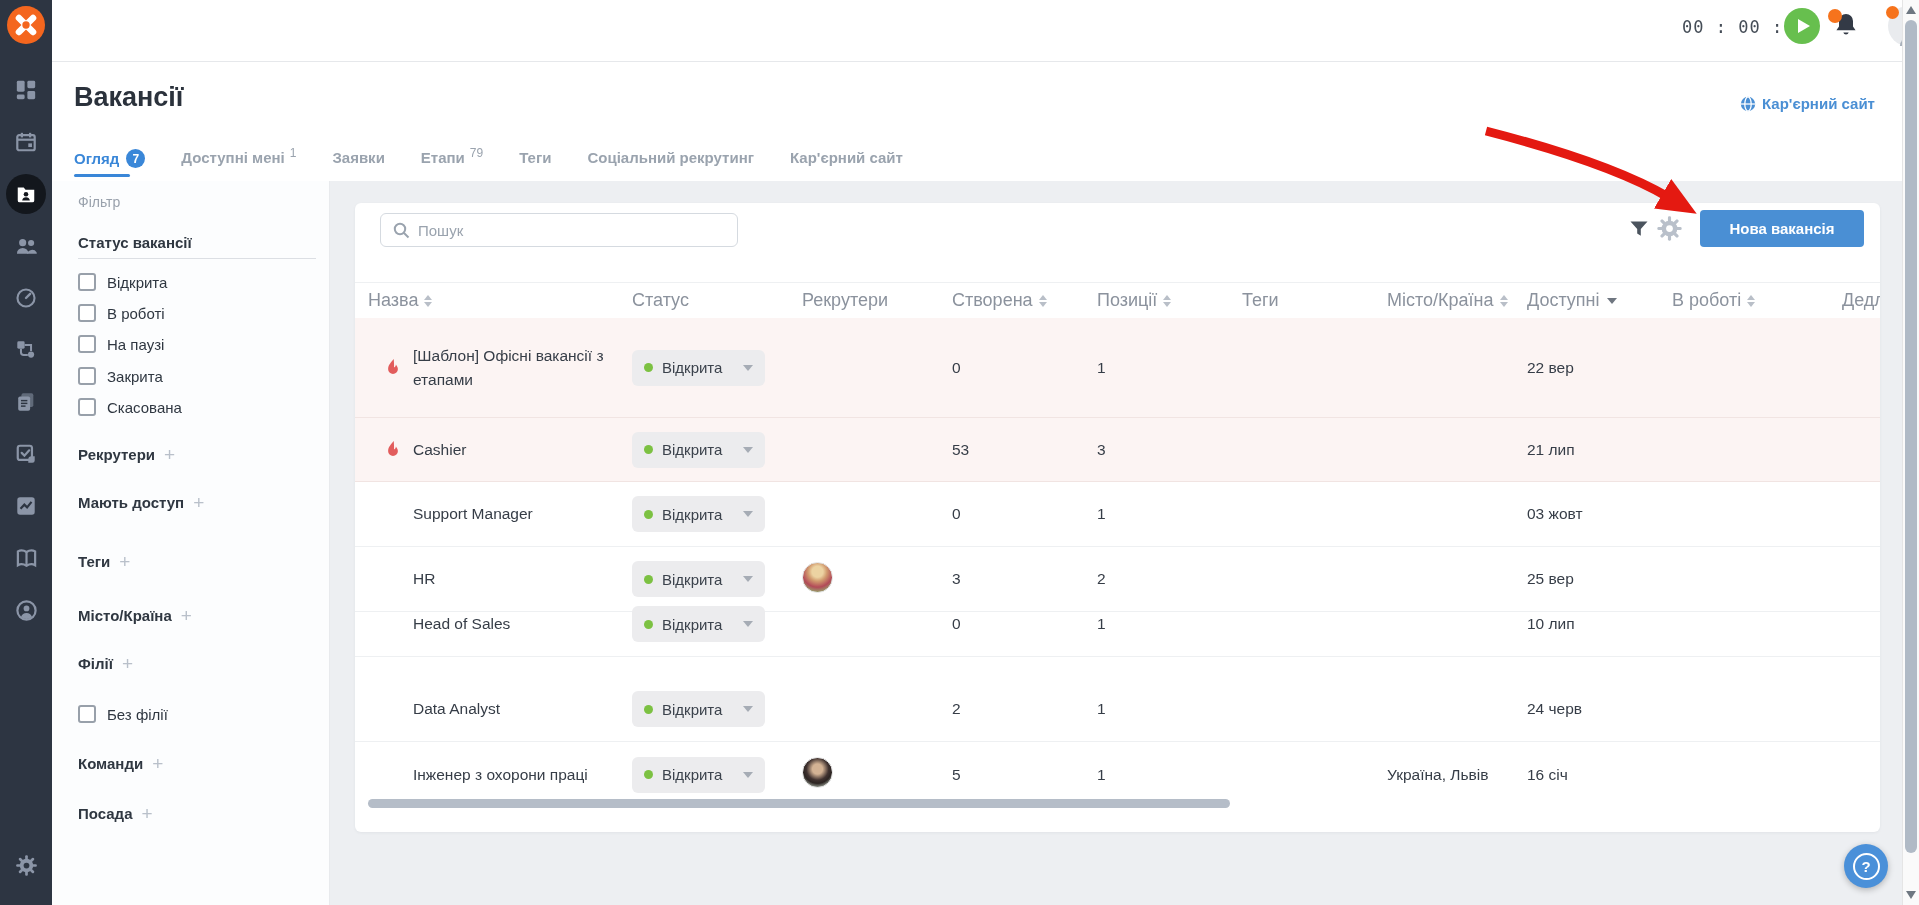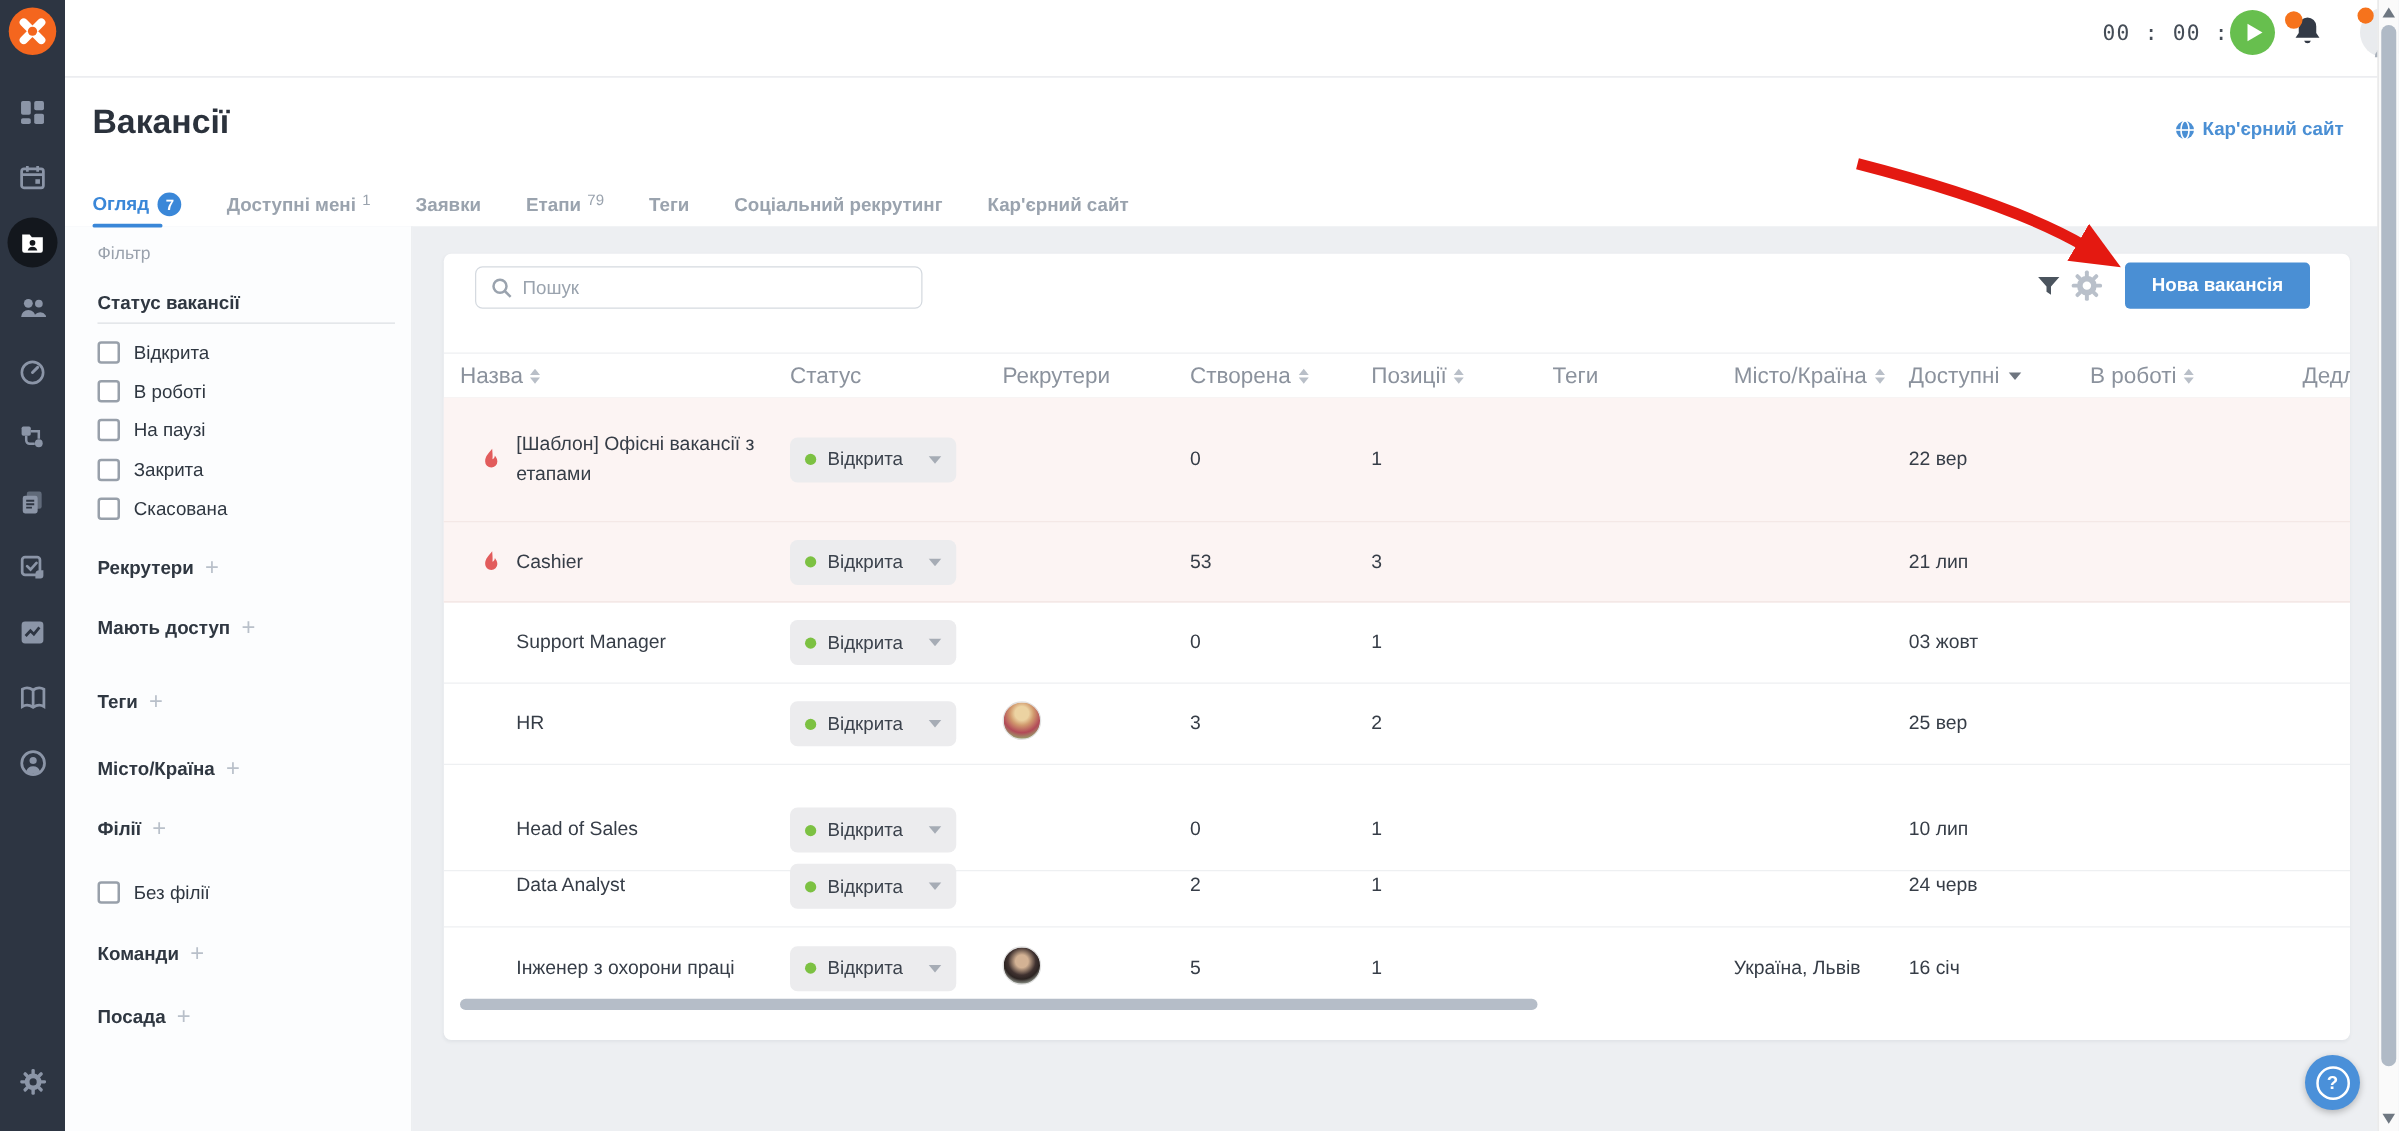--- a/index.html
+++ b/index.html
@@ -20,21 +20,21 @@
   .play-tri{width:0;height:0;border-left:12px solid #fff;border-top:7px solid transparent;border-bottom:7px solid transparent;margin-left:4px}
   .bell-wrap{position:absolute;left:1780px;top:11px;width:30px;height:30px;cursor:pointer}
   .bell-badge{position:absolute;left:-4px;top:-2px;width:14px;height:14px;border-radius:50%;background:#f6731c}
   .tb-avatar{position:absolute;left:1836px;top:6px;width:40px;height:40px;border-radius:50%;background:#e9ebee;display:flex;align-items:flex-end;justify-content:center;cursor:pointer}
   .tb-avatar .dot{position:absolute;left:-2px;top:0;width:13px;height:13px;border-radius:50%;background:#f6731c}
 
   
   .header-band{position:absolute;left:52px;top:62px;width:1850px;height:119px;background:#fff;z-index:2}
   .page-title{position:absolute;left:74px;top:82px;font-size:27px;color:#2b323c;z-index:3}
   .career-link{position:absolute;left:1740px;top:95px;display:flex;align-items:center;gap:6px;color:#4a8fd4;font-weight:bold;font-size:15px;cursor:pointer;z-index:3}
-  .tabs{position:absolute;left:74px;top:149px;display:flex;gap:36px;align-items:flex-end;height:24px;z-index:3}
+  .tabs{position:absolute;left:74px;top:149px;display:flex;gap:36px;align-items:flex-start;height:24px;z-index:3}
   .tab{font-size:15px;font-weight:bold;color:#9aa3ae;cursor:pointer;position:relative;display:flex;align-items:center;white-space:nowrap}
   .tab .count{font-size:12px;font-weight:normal;color:#9aa3ae;margin-left:5px;position:relative;top:-5px}
   .tab.active{color:#3a87d8}
   .tab.active::after{content:"";position:absolute;left:0;width:56px;height:3px;background:#3a87d8;bottom:-9px;border-radius:2px}
   .tab-badge{display:inline-flex;align-items:center;justify-content:center;width:19px;height:19px;border-radius:50%;background:#3a87d8;color:#fff;font-size:12px;font-weight:bold;margin-left:7px}
 
   
   .filter-panel{position:absolute;left:52px;top:181px;width:278px;height:724px;background:#fcfdfe;border-right:1px solid #e8eaed;z-index:2}
   .fp-abs{position:absolute;left:26px}
   .f-title{font-size:14px;color:#99a1ac}
@@ -47,21 +47,21 @@
   .f-plus{color:#b9c0ca;font-size:19px;font-weight:normal;cursor:pointer;line-height:14px}
 
   
   .card{position:absolute;left:355px;top:203px;width:1525px;height:629px;background:#fff;border-radius:6px;box-shadow:0 1px 3px rgba(40,50,60,.06);z-index:2}
   .search-box{position:absolute;left:25px;top:10px;width:358px;height:34px;border:1px solid #d5dae0;border-radius:6px;background:#fff;display:flex;align-items:center}
   .search-box svg{margin-left:12px}
   .search-box input{border:none;outline:none;flex:1;margin-left:8px;font-size:15px;font-family:"Liberation Sans",sans-serif;color:#ef4444;background:transparent}
   .search-box input::placeholder{color:#9aa3ae}
   .tb-funnel{position:absolute;left:1272px;top:14px;width:24px;height:24px;cursor:pointer}
   .tb-gear{position:absolute;left:1301px;top:12px;width:27px;height:27px;cursor:pointer}
-  .new-vacancy{position:absolute;left:1345px;top:7px;width:148px;height:37px;background:#4a8fd4;border-radius:4px;color:#fff;font-weight:bold;font-size:15px;display:flex;align-items:center;justify-content:center;cursor:pointer;border:none;font-family:"Liberation Sans",sans-serif}
+  .new-vacancy{position:absolute;left:1345px;top:7px;width:164px;height:37px;background:#4a8fd4;border-radius:4px;color:#fff;font-weight:bold;font-size:15px;display:flex;align-items:center;justify-content:center;cursor:pointer;border:none;font-family:"Liberation Sans",sans-serif}
 
   
   .tgrid{display:grid;grid-template-columns:277px 170px 150px 145px 145px 145px 140px 145px 170px 1fr;align-items:center;overflow:hidden}
   .thead{position:absolute;left:0;top:79px;width:1525px;height:37px;border-top:1px solid #eef0f2;border-bottom:1px solid #e7e9ec;font-size:18px;color:#8b929d}
   .thead .hcell{display:flex;align-items:center;white-space:nowrap}
   .thead .hcell:first-child{padding-left:13px}
   .sort{display:inline-flex;flex-direction:column;gap:2px;margin-left:6px}
   .sort b{width:0;height:0;border-left:4px solid transparent;border-right:4px solid transparent;display:block}
   .sort .up{border-bottom:5px solid #b9bfc8}
   .sort .dn{border-top:5px solid #b9bfc8}
@@ -516,21 +516,21 @@
     </div>
     <div>3</div>
     <div>2</div>
     <div></div>
     <div></div>
     <div>25 вер</div>
     <div></div>
     <div></div>
   </div>
 
-  <div class="trow tgrid" style="top:429px;height:65px">
+  <div class="trow tgrid" style="top:389px;height:65px">
     <div class="name-cell">
       <span class="flame-slot"></span>
       <span class="vname">Head of Sales</span>
     </div>
     <div>
         <div class="status-pill">
       <span class="status-dot"></span>
       <span class="lbl">Відкрита</span>
       <span class="pill-caret"></span>
     </div>

